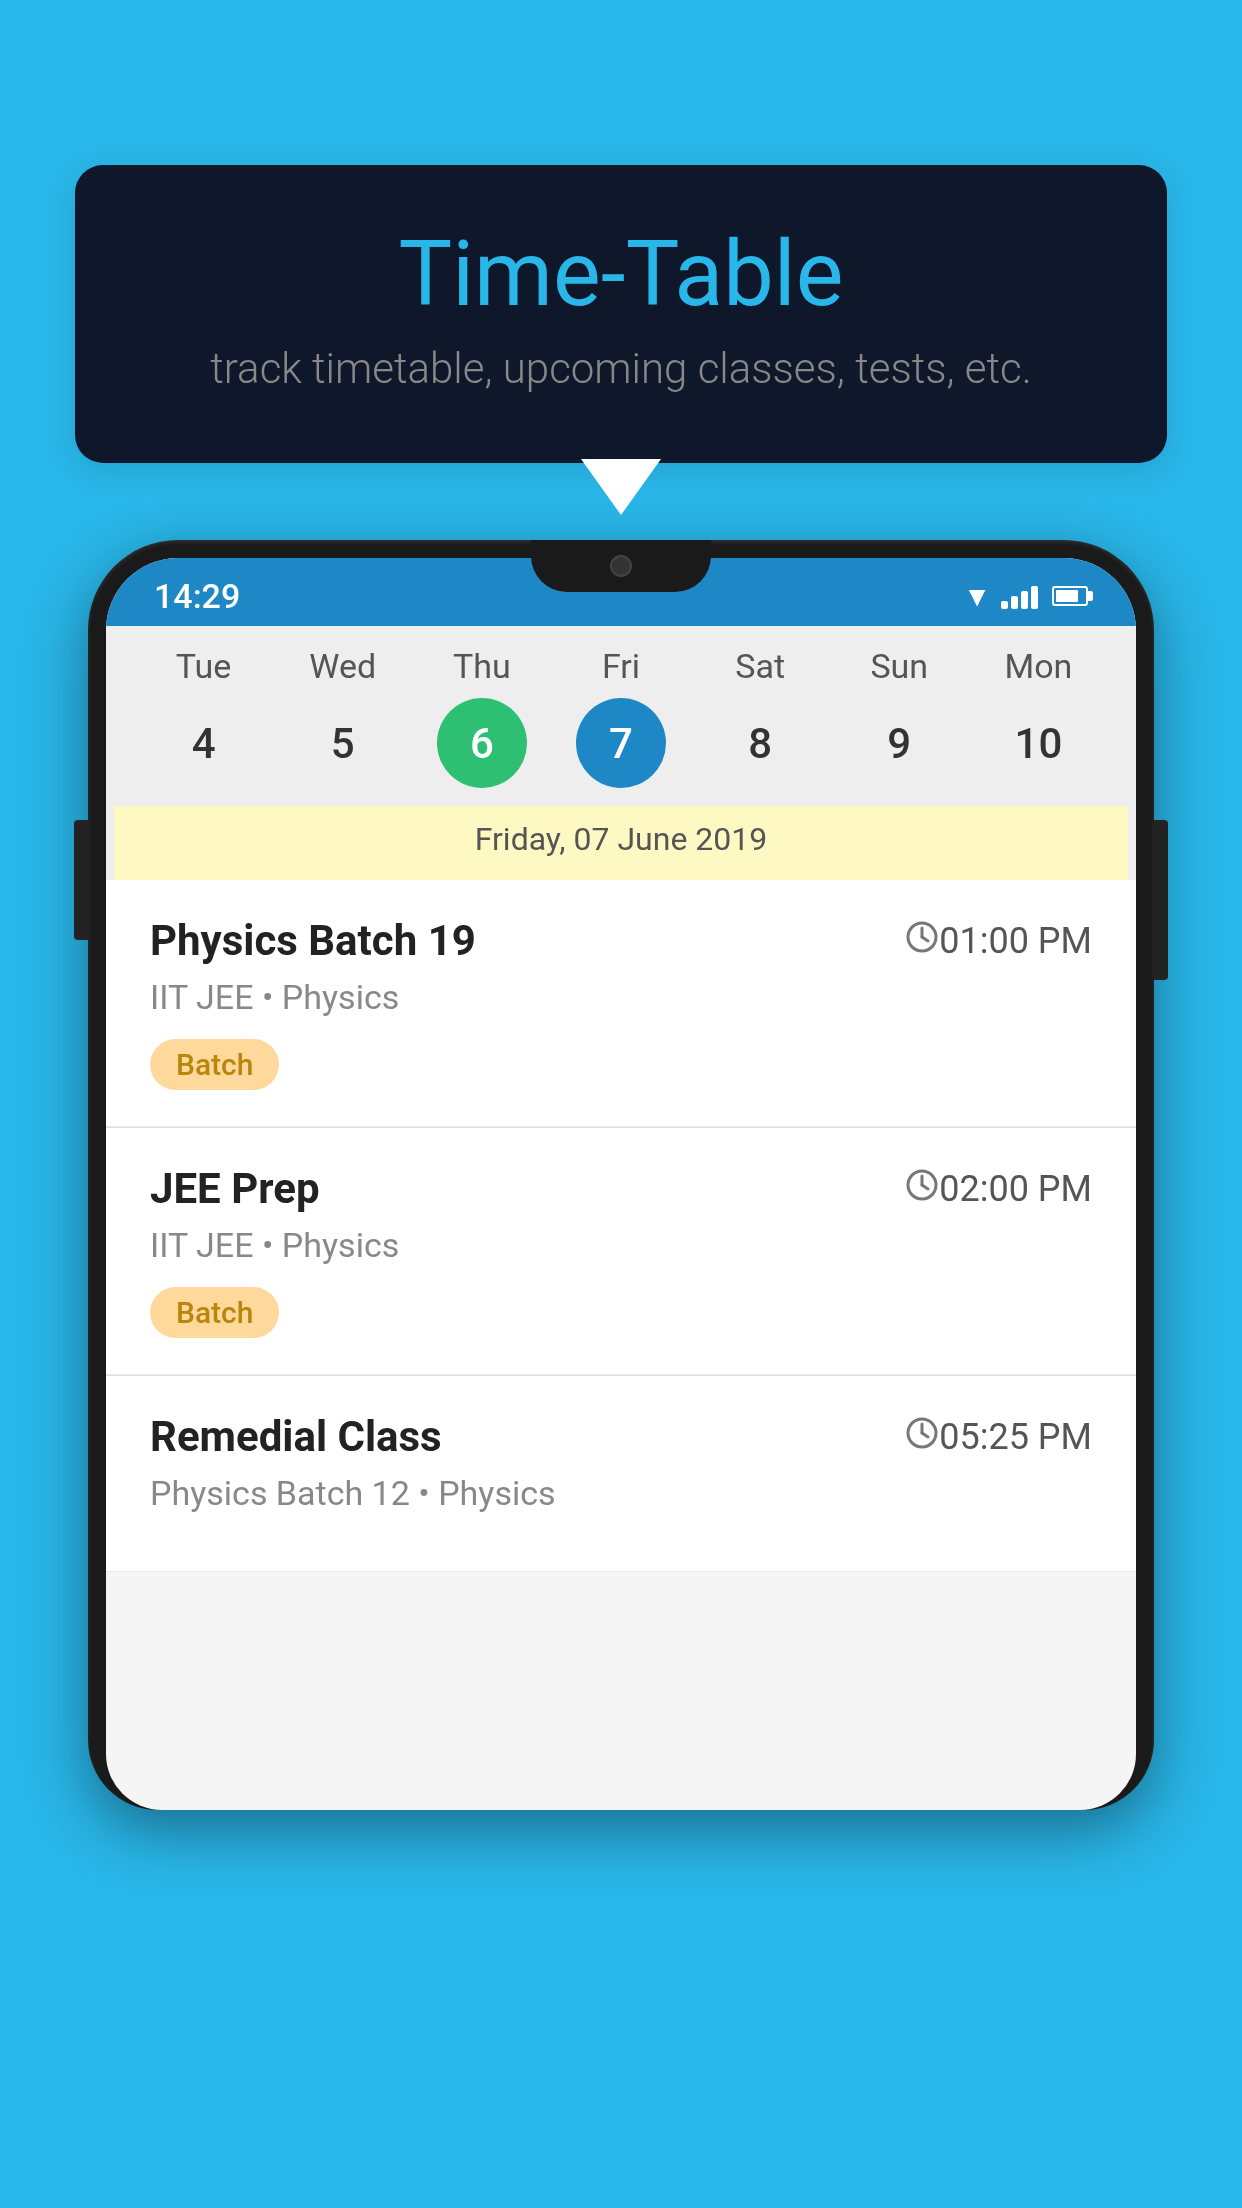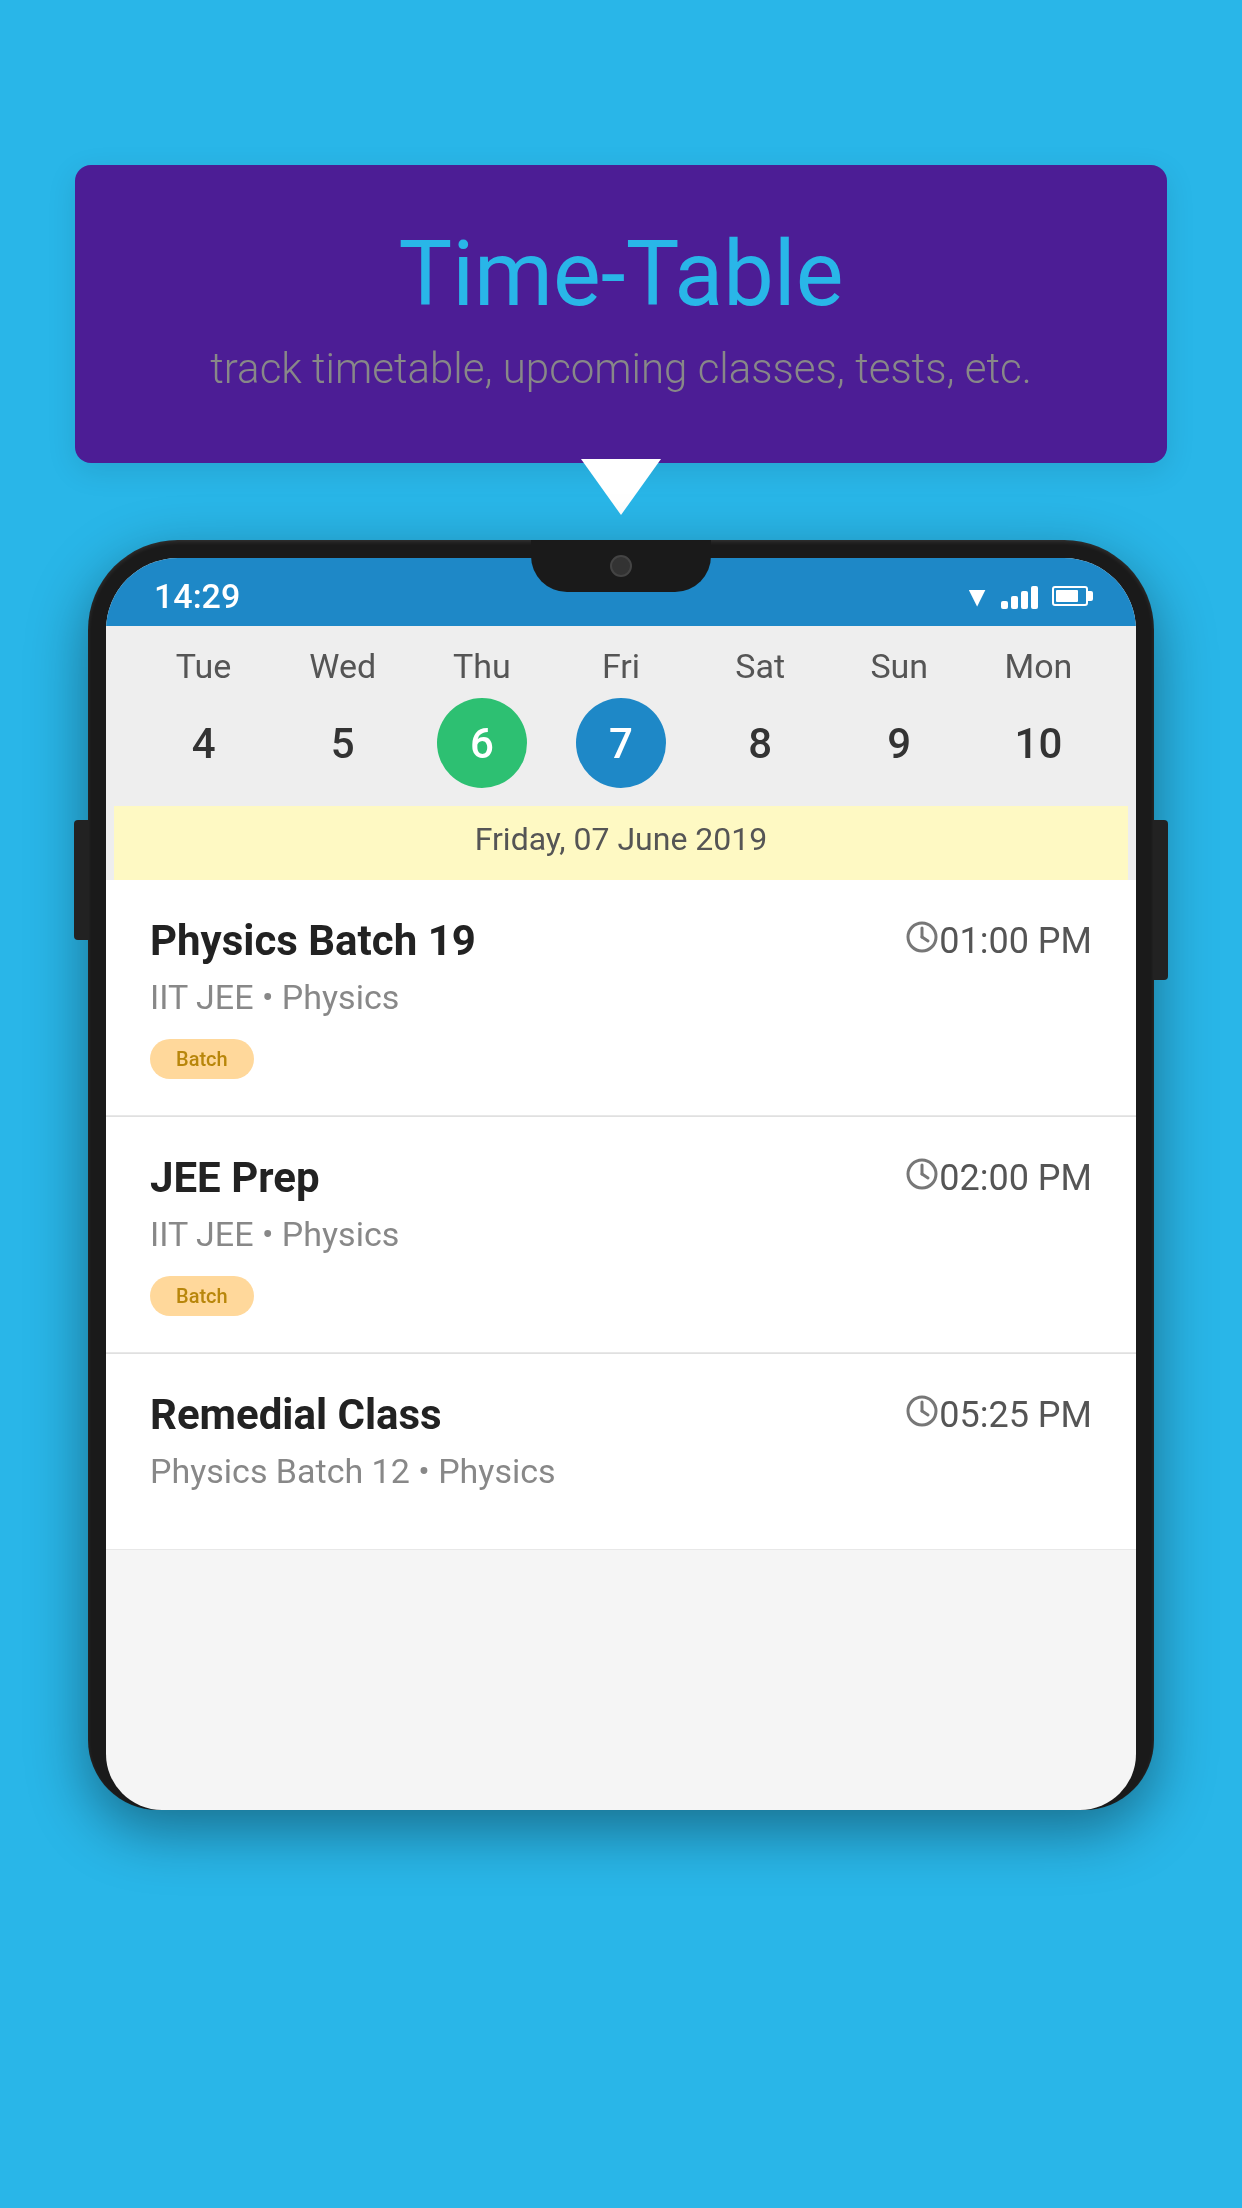--- a/index.html
+++ b/index.html
@@ -19,22 +19,22 @@
       position: absolute;
       top: 165px;
       left: 75px;
       right: 75px;
       display: flex;
       flex-direction: column;
       align-items: center;
     }
 
     .speech-bubble {
-      background: #4c1d95;
-      border-radius: 16px;
+      background: #0f172a;
+      border-radius: 28px;
       padding: 60px 80px 70px;
       text-align: center;
       width: 100%;
       box-shadow: 0 8px 30px rgba(0,0,0,0.1);
       position: relative;
     }
 
     .speech-bubble::after {
       content: '';
       position: absolute;
@@ -347,21 +347,21 @@
     .item-subtitle {
       font-size: 34px;
       color: #888;
       margin-bottom: 22px;
     }
 
     .batch-badge {
       display: inline-block;
       background: #ffd89b;
       color: #b8860b;
-      font-size: 20px;
+      font-size: 30px;
       font-weight: 500;
       padding: 8px 26px;
       border-radius: 30px;
     }
 
     .divider {
       height: 1px;
       background: #e0e0e0;
     }
   </style>

